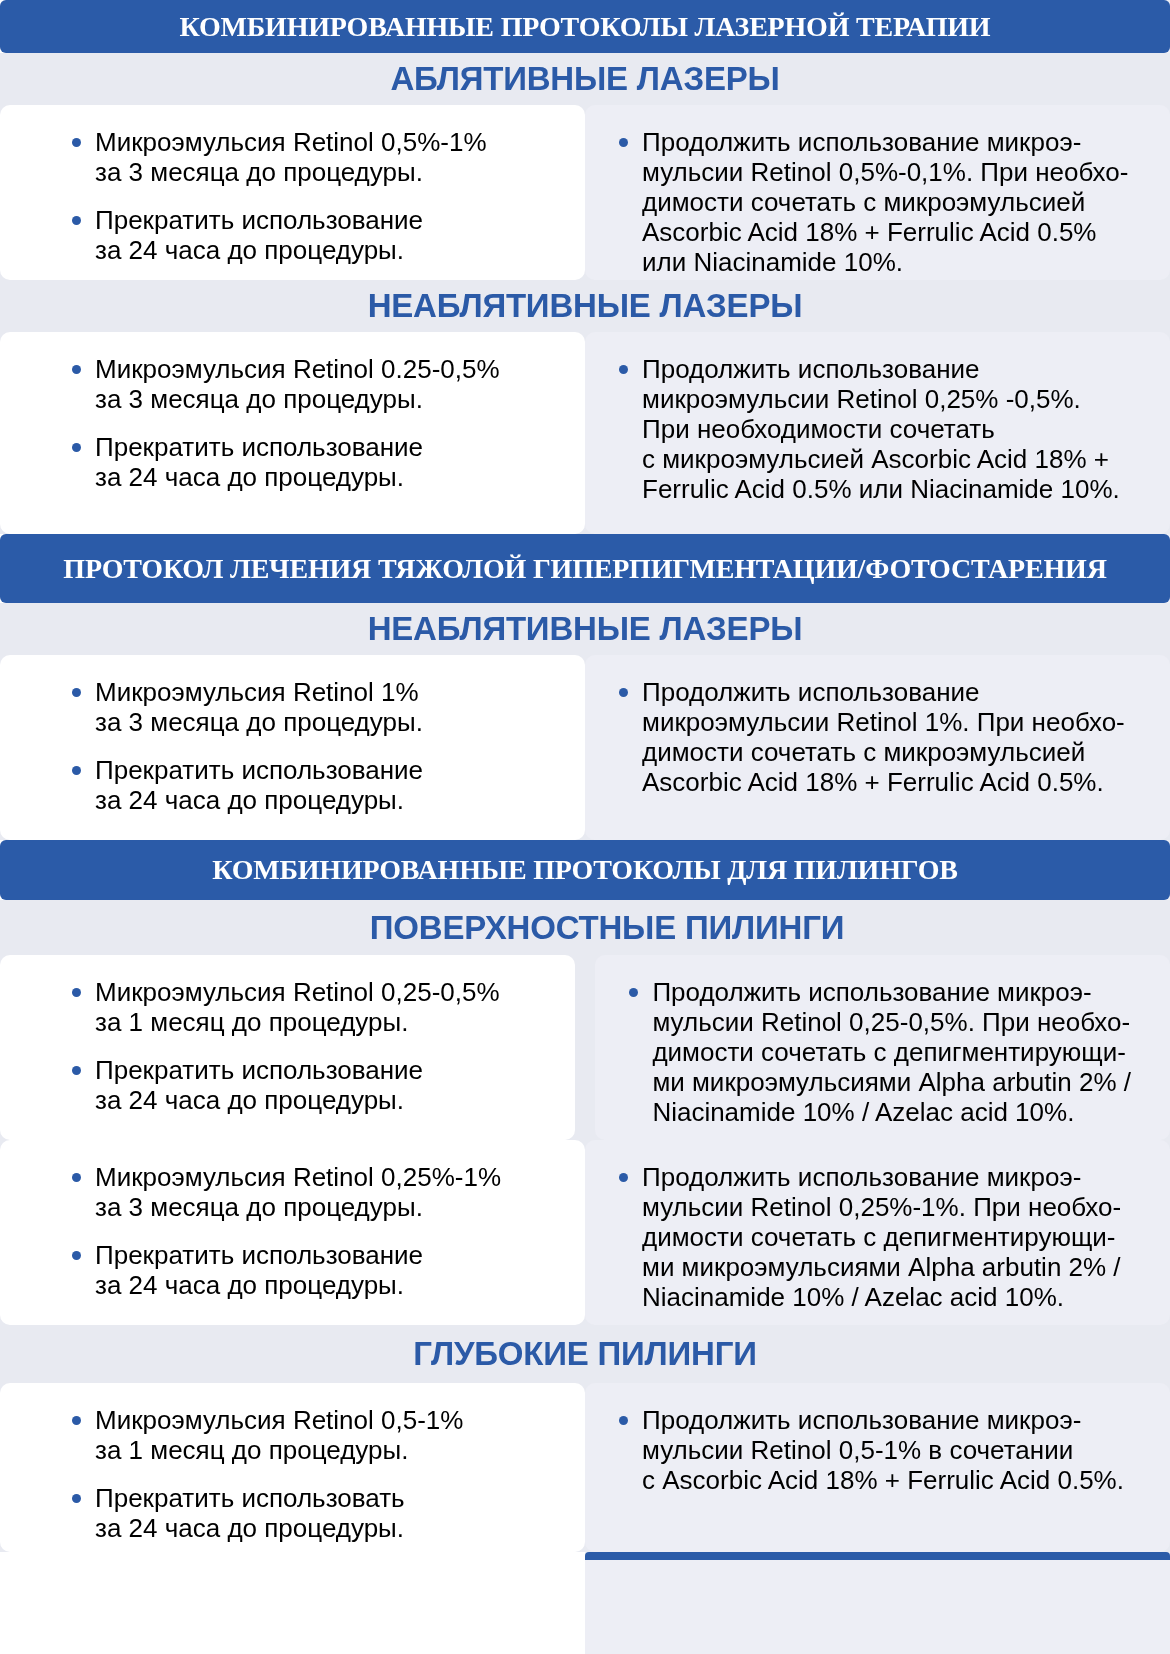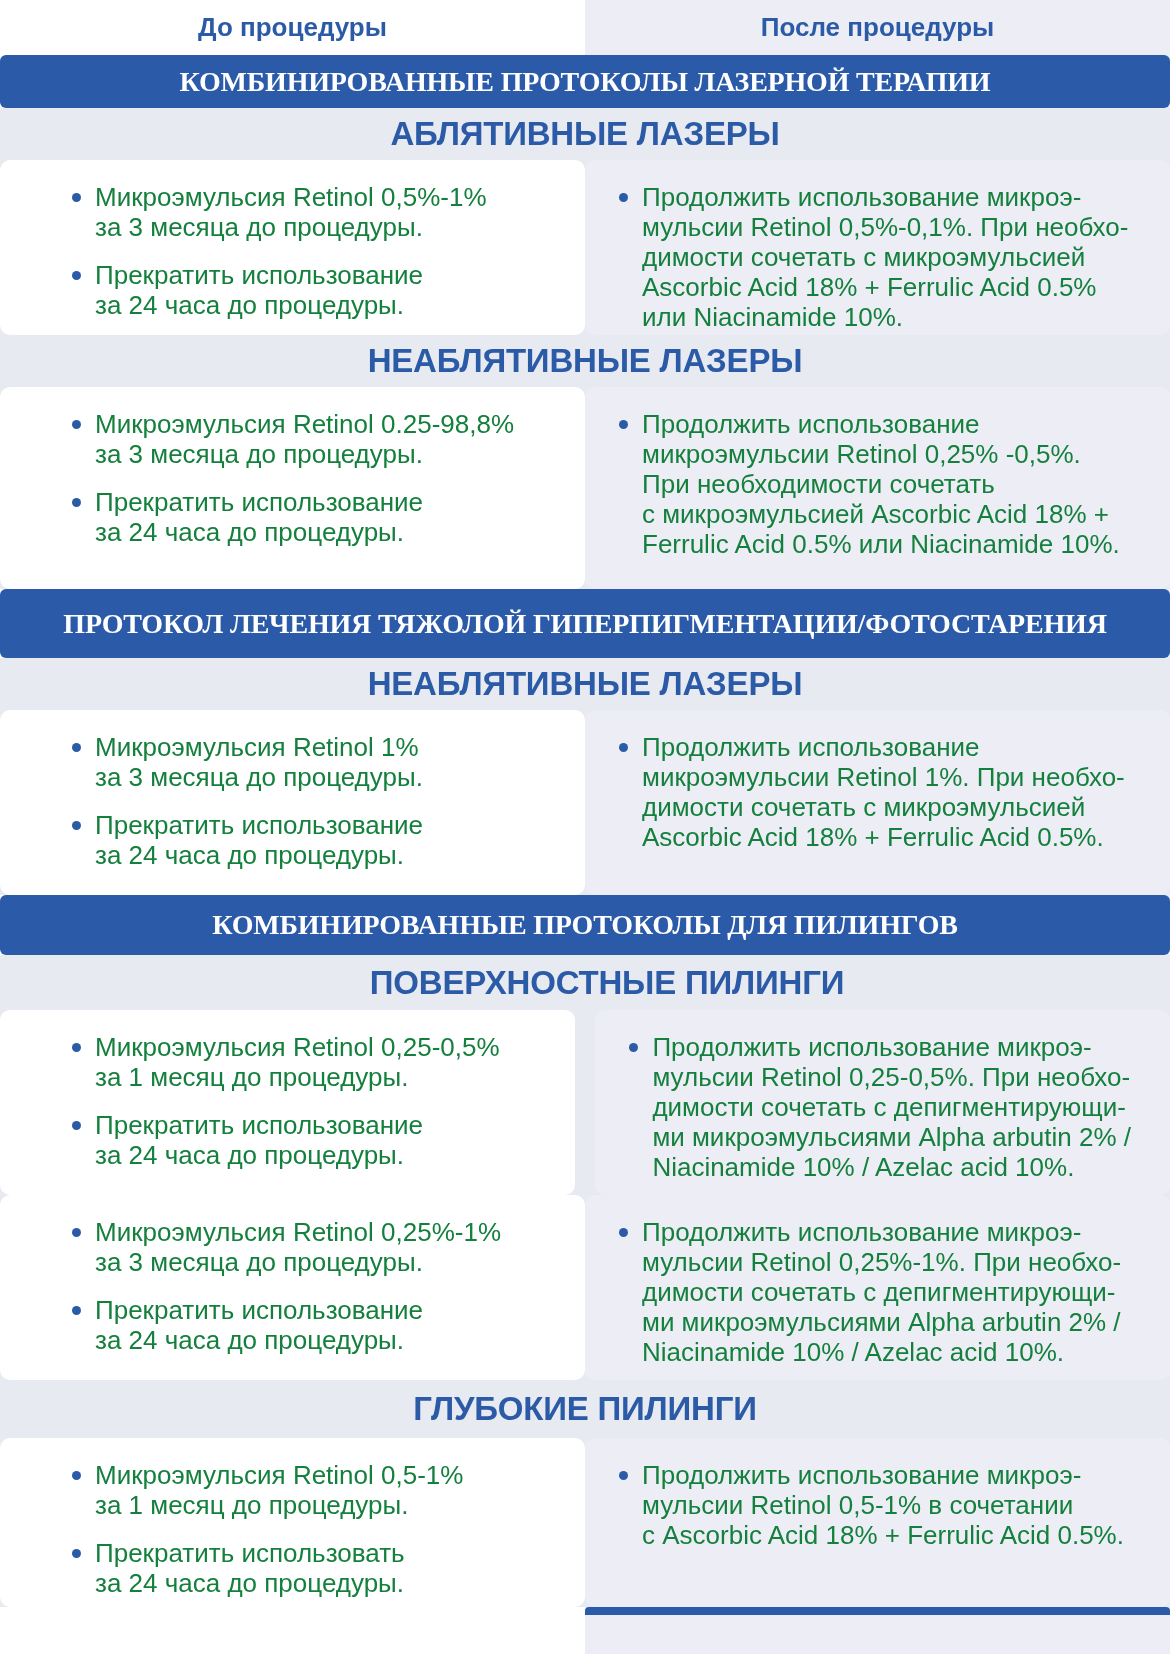--- a/index.html
+++ b/index.html
@@ -51,36 +51,32 @@
   .row.r4{height:185px;gap:20px;}
   .row.r5{height:185px;}
   .row.r6{height:169px;}
   .cell{height:100%;border-radius:10px;}
   .cell.left{background:#ffffff;padding:22px 18px 0 72px;}
   .cell.right{background:#edeef5;padding:22px 18px 0 34px;}
   .bullet{display:flex;margin-bottom:18px;}
   .dot{flex:0 0 auto;width:9px;height:9px;border-radius:50%;
     background:#2b5aa7;margin:11px 14px 0 0;}
   .btext{
-    white-space:pre-line;color:#15803d;font-size:26px;line-height:30px;
+    white-space:pre-line;color:#000000;font-size:26px;line-height:30px;
   }
 
   
   .bottom-strip-row{height:8px;}
   .bottom-strip{height:8px;background:#2b5ba8;border-radius:4px 4px 0 0;}
 </style>
 </head>
 <body>
 
 <div class="page">
 
-  <div class="split header-row">
-    <div class="half header-cell">До процедуры</div>
-    <div class="half header-cell">После процедуры</div>
-  </div>
 
   <div class="banner b1">КОМБИНИРОВАННЫЕ ПРОТОКОЛЫ ЛАЗЕРНОЙ ТЕРАПИИ</div>
 
   <div class="sub s1">АБЛЯТИВНЫЕ ЛАЗЕРЫ</div>
 
   <div class="split row r1">
     <div class="half cell left">
       <div class="bullet">
         <span class="dot"></span>
         <span class="btext">Микроэмульсия Retinol 0,5%-1%
@@ -103,21 +99,21 @@
       </div>
     </div>
   </div>
 
   <div class="sub s2">НЕАБЛЯТИВНЫЕ ЛАЗЕРЫ</div>
 
   <div class="split row r2">
     <div class="half cell left">
       <div class="bullet">
         <span class="dot"></span>
-        <span class="btext">Микроэмульсия Retinol 0.25-98,8%
+        <span class="btext">Микроэмульсия Retinol 0.25-0,5%
 за 3 месяца до процедуры.</span>
       </div>
       <div class="bullet">
         <span class="dot"></span>
         <span class="btext">Прекратить использование
 за 24 часа до процедуры.</span>
       </div>
     </div>
     <div class="half cell right">
       <div class="bullet">

